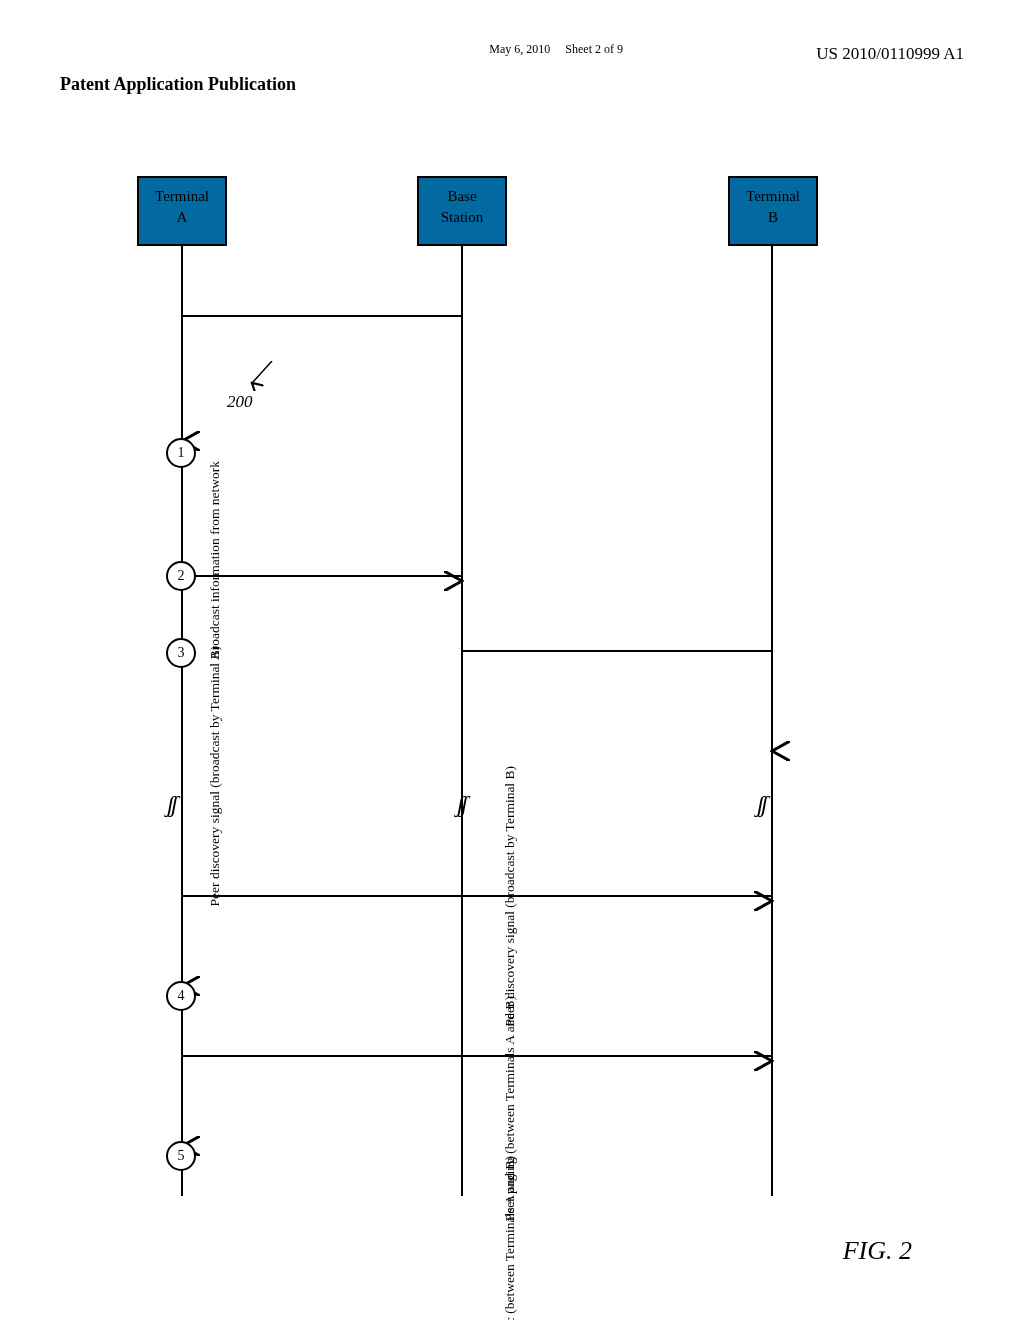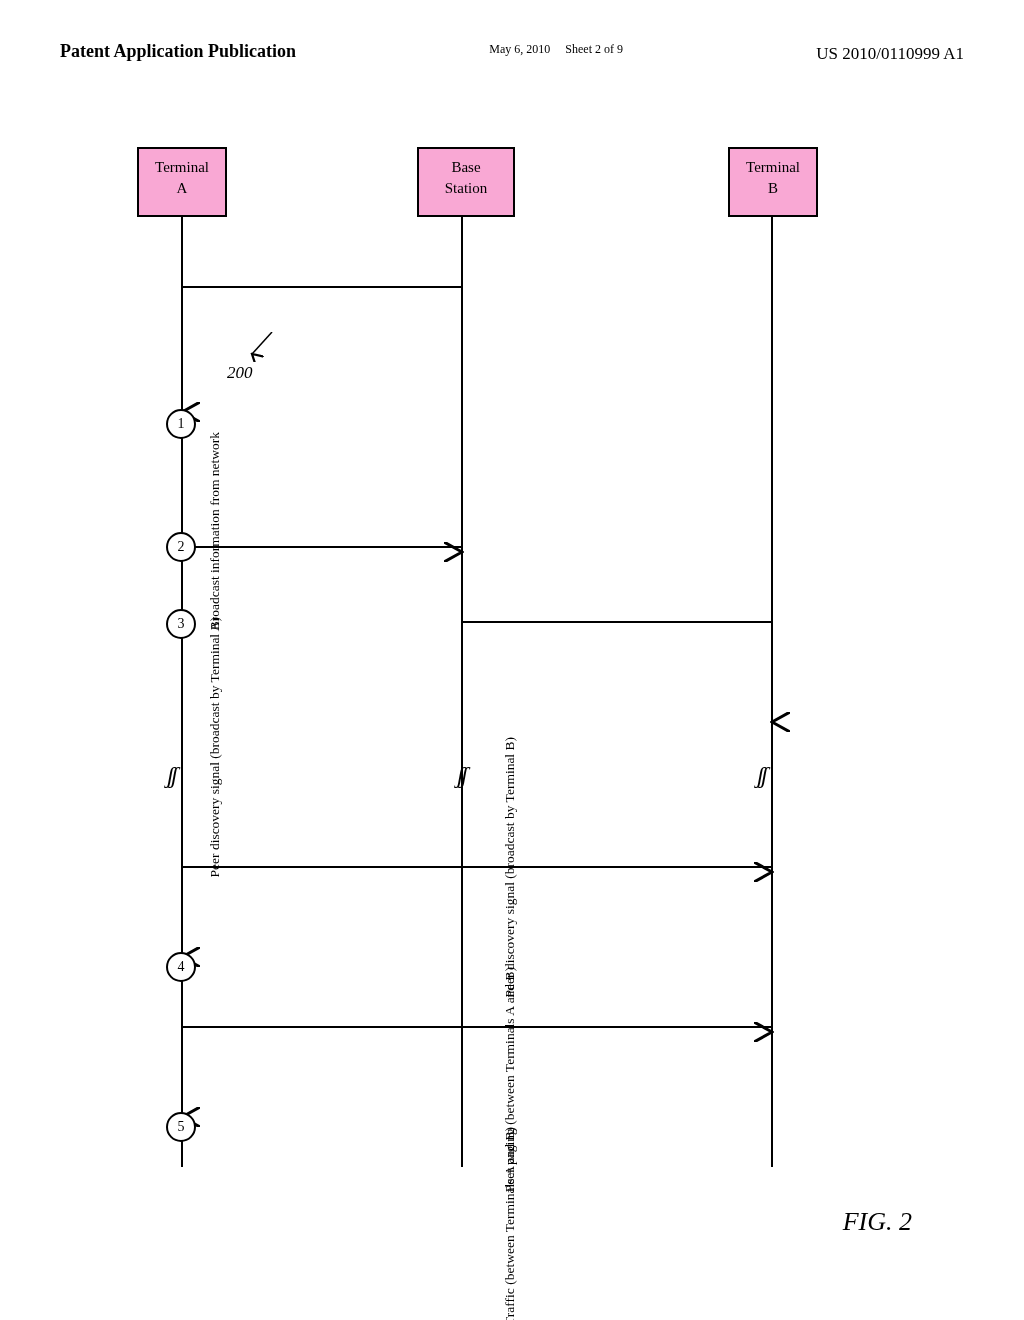--- a/index.html
+++ b/index.html
@@ -17,20 +17,21 @@
       display: flex;
       justify-content: space-between;
       align-items: flex-start;
       padding: 40px 60px 20px 60px;
       border-bottom: none;
     }
     .header-left {
       font-weight: bold;
       font-size: 18px;
       line-height: 1.3;
+      margin-top: 33px;
     }
     .header-center {
       font-size: 12px;
       text-align: center;
       line-height: 1.6;
     }
     .header-right {
       font-size: 17px;
       text-align: left;
       line-height: 1.6;
@@ -45,21 +46,21 @@
     }
 
     
     .entity-box {
       position: absolute;
       border: 2px solid #000;
       text-align: center;
       font-size: 15px;
       line-height: 1.4;
       padding: 8px 10px;
-      background: #f9a8d4;
+      background: #0369a1;
       font-weight: normal;
     }
 
     
     .arrow-label {
       position: absolute;
       font-size: 13.5px;
       white-space: nowrap;
       transform-origin: left center;
     }
@@ -158,21 +159,21 @@
     <line x1="120" y1="910" x2="710" y2="910" stroke="#000" stroke-width="2"></line>
     <line x1="710" y1="800" x2="710" y2="915" stroke="#000" stroke-width="2" marker-end="url(#arrowUp)"></line>
 
     <line x1="120" y1="910" x2="120" y2="1000" stroke="#000" stroke-width="2" marker-end="url(#arrowDown)"></line>
 
   </svg>
 
   <div class="entity-box" style="left:75px; top:30px; width:90px; height:70px;">
     <span>Terminal<br>A</span>
   </div>
-  <div class="entity-box" style="left:355px; top:30px; width:98px; height:70px;">
+  <div class="entity-box" style="left:355px; top:30px; width:90px; height:70px;">
     <span>Base<br>Station</span>
   </div>
   <div class="entity-box" style="left:666px; top:30px; width:90px; height:70px;">
     <span>Terminal<br>B</span>
   </div>
 
   <div class="ref-number" style="left:165px; top:200px; font-style:italic; font-size:17px;margin-top:46px;">200</div>
 
   <svg style="position:absolute; left:185px; top:215px; width:30px; height:30px;">
     <line x1="25" y1="0" x2="5" y2="22" stroke="#000" stroke-width="1.5" marker-end="url(#arrowDown2)"></line>

